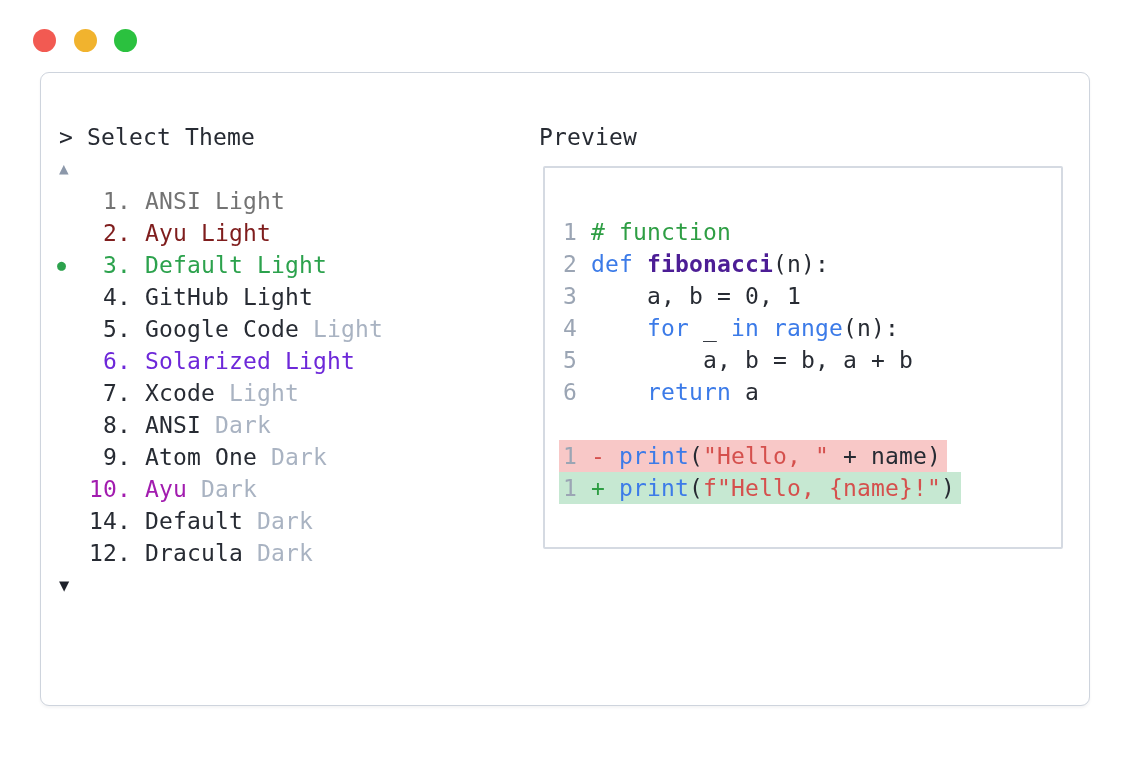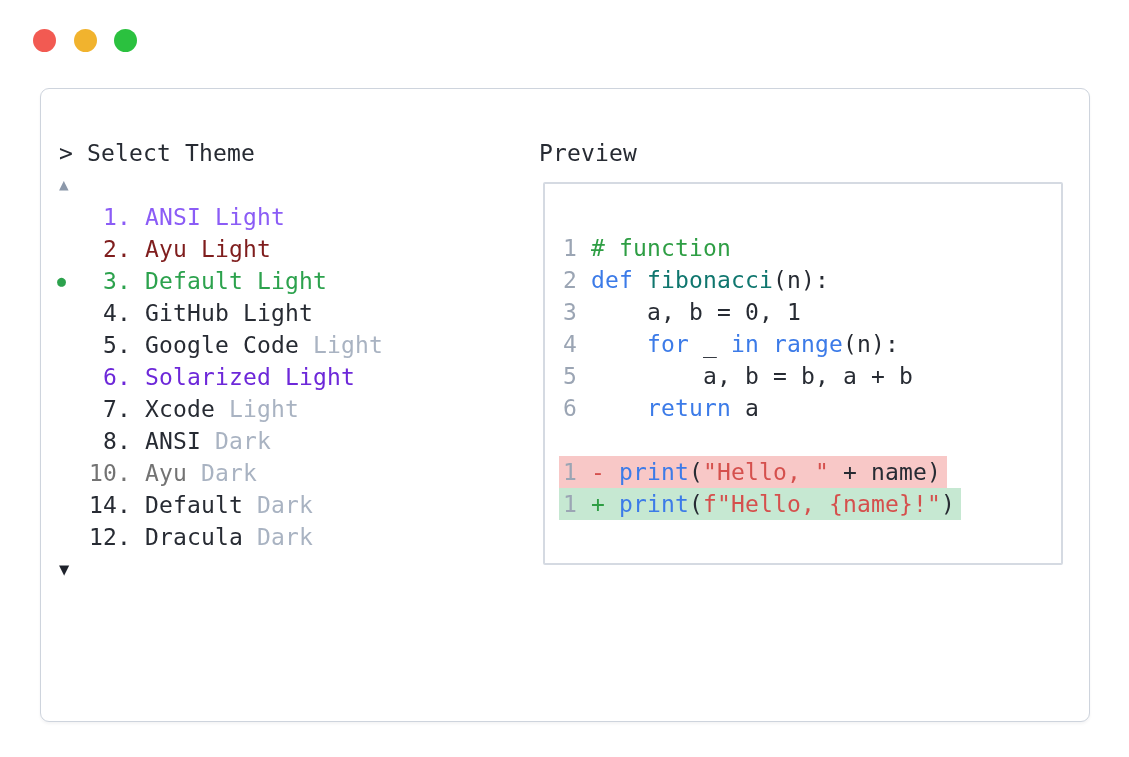--- a/index.html
+++ b/index.html
@@ -7,21 +7,21 @@
        font-family:"DejaVu Sans Mono",monospace;}
   .canvas{position:absolute;inset:0;background:#ffffff;}
 
   
   .dot{position:absolute;top:29px;width:23px;height:23px;border-radius:50%;}
   .dot.close{left:33px;}
   .dot.min{left:74px;}
   .dot.zoom{left:114px;}
 
   
-  .panel{position:absolute;left:40px;top:88px;width:1050px;height:634px;
+  .panel{position:absolute;left:40px;top:72px;width:1050px;height:634px;
          box-sizing:border-box;border:1.5px solid #ced4dd;border-radius:9px;
          background:#ffffff;box-shadow:0 2px 3px rgba(30,40,60,0.05);
          font-size:23px;letter-spacing:0.15px;color:#272b33;}
 
   .selector{position:absolute;left:18px;top:48px;}
   .row{height:32px;display:flex;align-items:center;white-space:pre;}
   .arrow{font-size:16px;line-height:32px;cursor:default;}
   .arrow-up{color:#8c98aa;}
   .arrow-down{color:#1e222b;font-size:17px;}
 
@@ -51,41 +51,42 @@
   <span class="dot close" style="background: rgb(242, 90, 82);"></span>
   <span class="dot min" style="background: rgb(241, 179, 46);"></span>
   <span class="dot zoom" style="background: rgb(43, 193, 63);"></span>
 
   <div class="panel">
 
     <div class="selector">
       <div class="row">&gt; Select Theme</div>
       <div class="row arrow arrow-up" style="color: rgb(140, 152, 170);">▲</div>
       <div id="theme-list">
-          <div class="item"><span class="marker"></span><span class="label"><span style="color: #8b5cf6; margin-top: 44px;"> 1. ANSI Light</span></span></div>
+          <div class="item"><span class="marker"></span><span class="label"><span style="color: #737373; margin-top: 44px;"> 1. ANSI Light</span></span></div>
           <div class="item"><span class="marker"></span><span class="label"><span style="color: #7f1d1d;"> 2. Ayu Light</span></span></div>
           <div class="item"><span class="marker" style="color: rgb(44, 162, 77);">●</span><span class="label"><span style="color: rgb(44, 162, 77);"> 3. Default Light</span></span></div>
           <div class="item"><span class="marker"></span><span class="label"><span style="color: rgb(39, 43, 51);"> 4. GitHub Light</span></span></div>
           <div class="item"><span class="marker"></span><span class="label"><span style="color: rgb(39, 43, 51);"> 5. Google Code</span><span style="color: rgb(169, 179, 194);"> Light</span></span></div>
           <div class="item"><span class="marker"></span><span class="label"><span style="color: #6d28d9;"> 6. Solarized Light</span></span></div>
           <div class="item"><span class="marker"></span><span class="label"><span style="color: rgb(39, 43, 51);"> 7. Xcode</span><span style="color: rgb(169, 179, 194);"> Light</span></span></div>
           <div class="item"><span class="marker"></span><span class="label"><span style="color: rgb(39, 43, 51);"> 8. ANSI</span><span style="color: rgb(169, 179, 194);"> Dark</span></span></div>
-          <div class="item"><span class="marker"></span><span class="label"><span style="color: #737373;">10. Ayu</span><span style="color: rgb(169, 179, 194);"> Dark</span></span></div>
+          <div class="item"><span class="marker"></span><span class="label"><span style="color: rgb(39, 43, 51);"> 9. Atom One</span><span style="color: rgb(169, 179, 194);"> Dark</span></span></div>
+          <div class="item"><span class="marker"></span><span class="label"><span style="color: #a21caf;">10. Ayu</span><span style="color: rgb(169, 179, 194);"> Dark</span></span></div>
           <div class="item"><span class="marker"></span><span class="label"><span style="color: rgb(39, 43, 51);">14. Default</span><span style="color: rgb(169, 179, 194);"> Dark</span></span></div>
           <div class="item"><span class="marker"></span><span class="label"><span style="color: rgb(39, 43, 51);">12. Dracula</span><span style="color: rgb(169, 179, 194);"> Dark</span></span></div>
         </div>
       <div class="row arrow arrow-down" style="color: rgb(30, 34, 43);">▼</div>
     </div>
 
     <div class="preview-label">Preview</div>
 
     <div class="preview-box">
       <div class="code" id="code-block">
           <div class="line"><span class="line-inner"><span style="color: rgb(155, 165, 180);">1</span><span style="color: rgb(39, 43, 51);"> </span><span style="color: rgb(46, 158, 68);"># function</span></span></div>
-          <div class="line"><span class="line-inner"><span style="color: rgb(155, 165, 180);">2</span><span style="color: rgb(39, 43, 51);"> </span><span style="color: rgb(60, 123, 232);">def</span><span style="color: rgb(39, 43, 51);"> </span><span style="color: #0f766e;">fibonacci</span><span style="color: rgb(39, 43, 51);">(n):</span></span></div>
+          <div class="line"><span class="line-inner"><span style="color: rgb(155, 165, 180);">2</span><span style="color: rgb(39, 43, 51);"> </span><span style="color: rgb(60, 123, 232);">def</span><span style="color: rgb(39, 43, 51);"> </span><span style="color: #4c1d95; font-weight: bold;">fibonacci</span><span style="color: rgb(39, 43, 51);">(n):</span></span></div>
           <div class="line"><span class="line-inner"><span style="color: rgb(155, 165, 180);">3</span><span style="color: rgb(39, 43, 51);">     a, b = 0, 1</span></span></div>
           <div class="line"><span class="line-inner"><span style="color: rgb(155, 165, 180);">4</span><span style="color: rgb(39, 43, 51);">     </span><span style="color: rgb(60, 123, 232);">for</span><span style="color: rgb(39, 43, 51);"> _ </span><span style="color: rgb(60, 123, 232);">in</span><span style="color: rgb(39, 43, 51);"> </span><span style="color: rgb(60, 123, 232);">range</span><span style="color: rgb(39, 43, 51);">(n):</span></span></div>
           <div class="line"><span class="line-inner"><span style="color: rgb(155, 165, 180);">5</span><span style="color: rgb(39, 43, 51);">         a, b = b, a + b</span></span></div>
           <div class="line"><span class="line-inner"><span style="color: rgb(155, 165, 180);">6</span><span style="color: rgb(39, 43, 51);">     </span><span style="color: rgb(60, 123, 232);">return</span><span style="color: rgb(39, 43, 51);"> a</span></span></div>
           <div class="line"></div>
           <div class="line"><span class="line-inner" style="background: rgb(248, 200, 199);"><span style="color: rgb(155, 165, 180);">1</span><span style="color: rgb(39, 43, 51);"> </span><span style="color: rgb(213, 80, 77);">-</span><span style="color: rgb(39, 43, 51);"> </span><span style="color: rgb(60, 123, 232);">print</span><span style="color: rgb(39, 43, 51);">(</span><span style="color: rgb(213, 80, 77);">"Hello, "</span><span style="color: rgb(39, 43, 51);"> + name)</span></span></div>
           <div class="line"><span class="line-inner" style="background: rgb(198, 232, 210);"><span style="color: rgb(155, 165, 180);">1</span><span style="color: rgb(39, 43, 51);"> </span><span style="color: rgb(46, 158, 68);">+</span><span style="color: rgb(39, 43, 51);"> </span><span style="color: rgb(60, 123, 232);">print</span><span style="color: rgb(39, 43, 51);">(</span><span style="color: rgb(213, 80, 77);">f"Hello, {name}!"</span><span style="color: rgb(39, 43, 51);">)</span></span></div>
         </div>
     </div>
 

